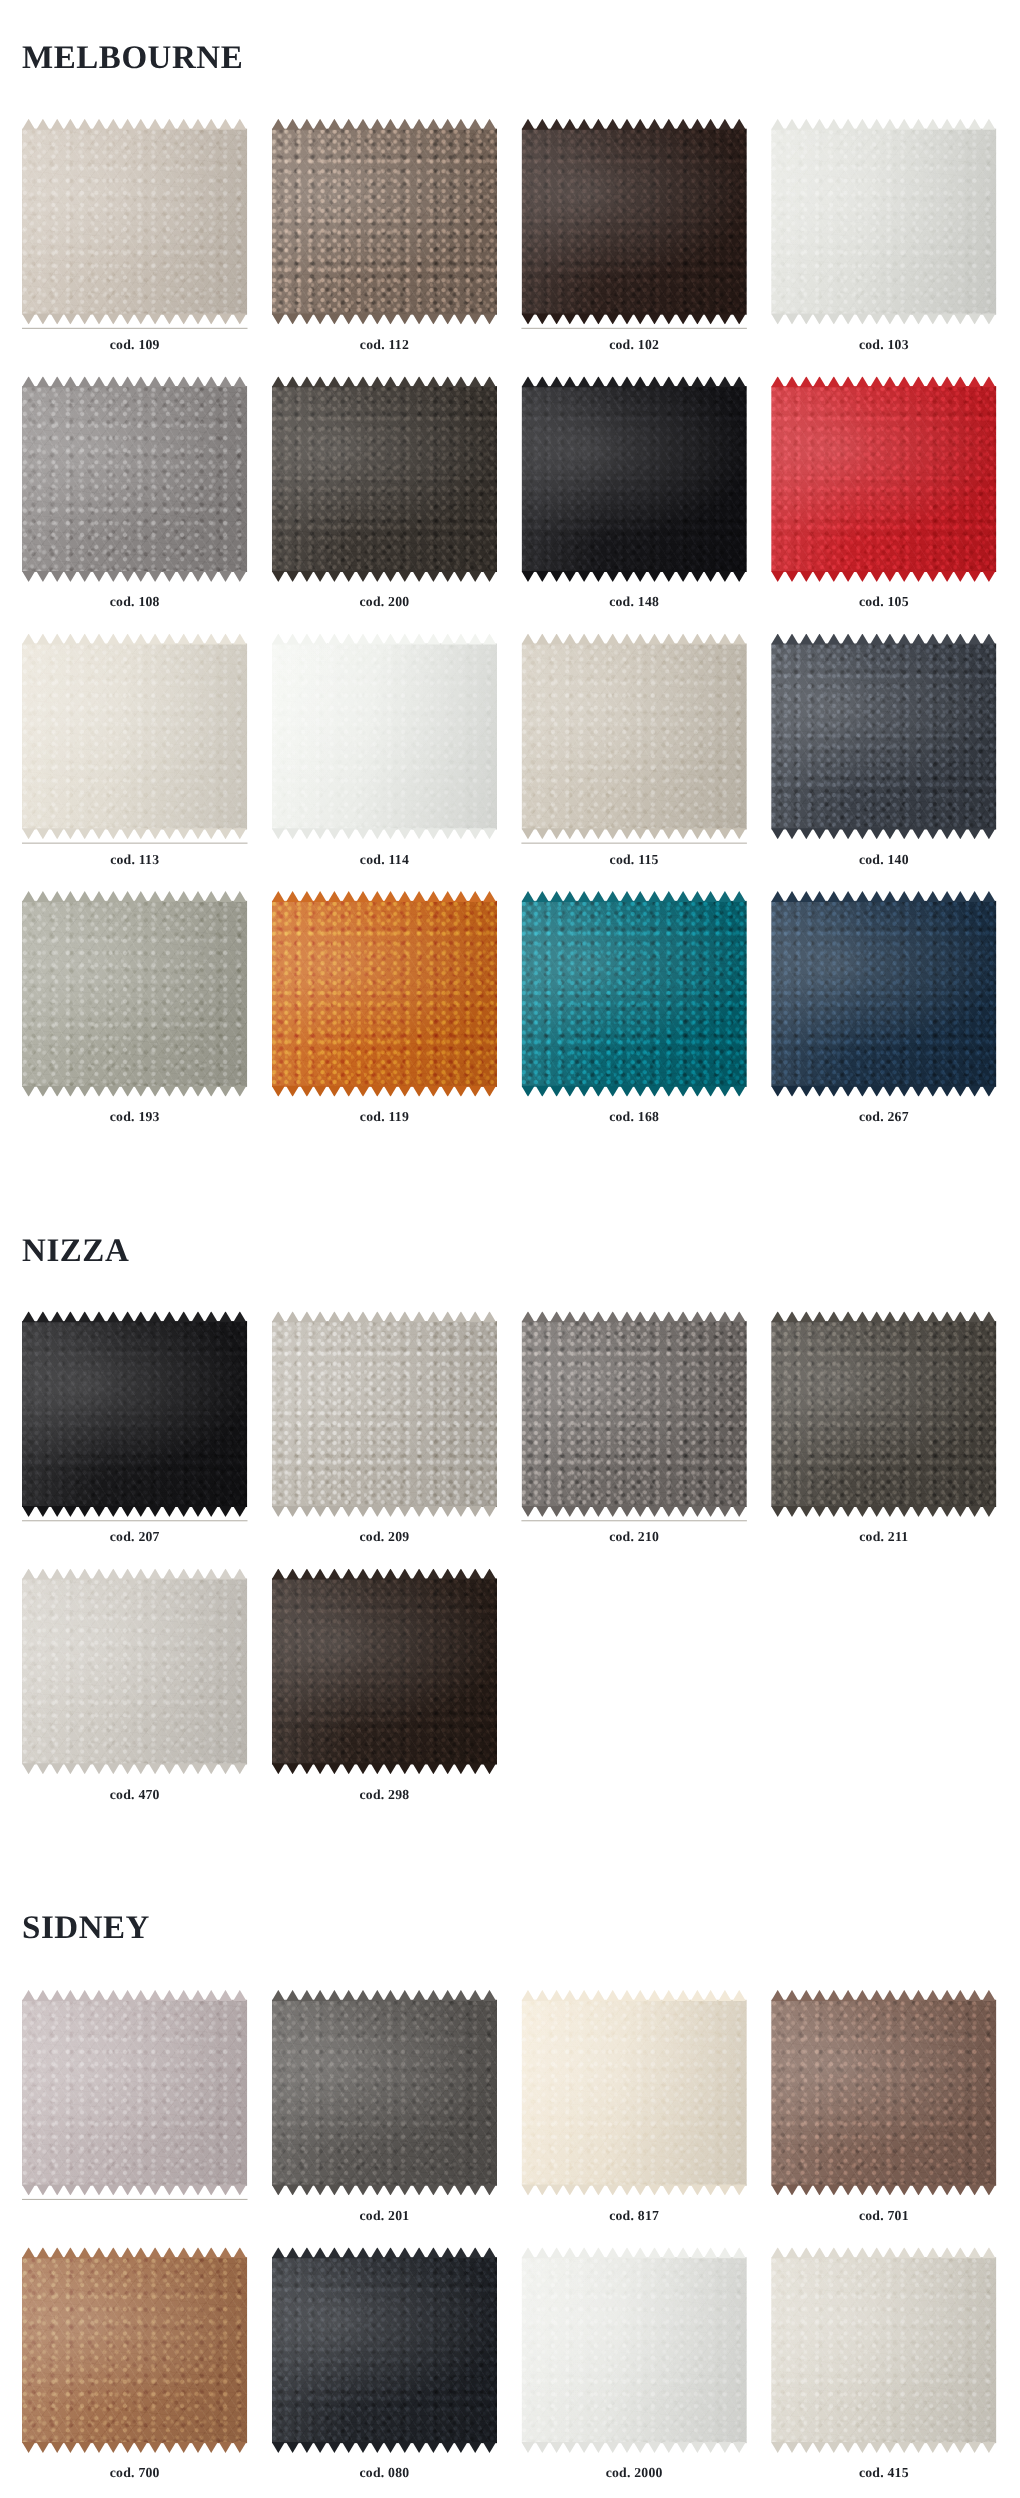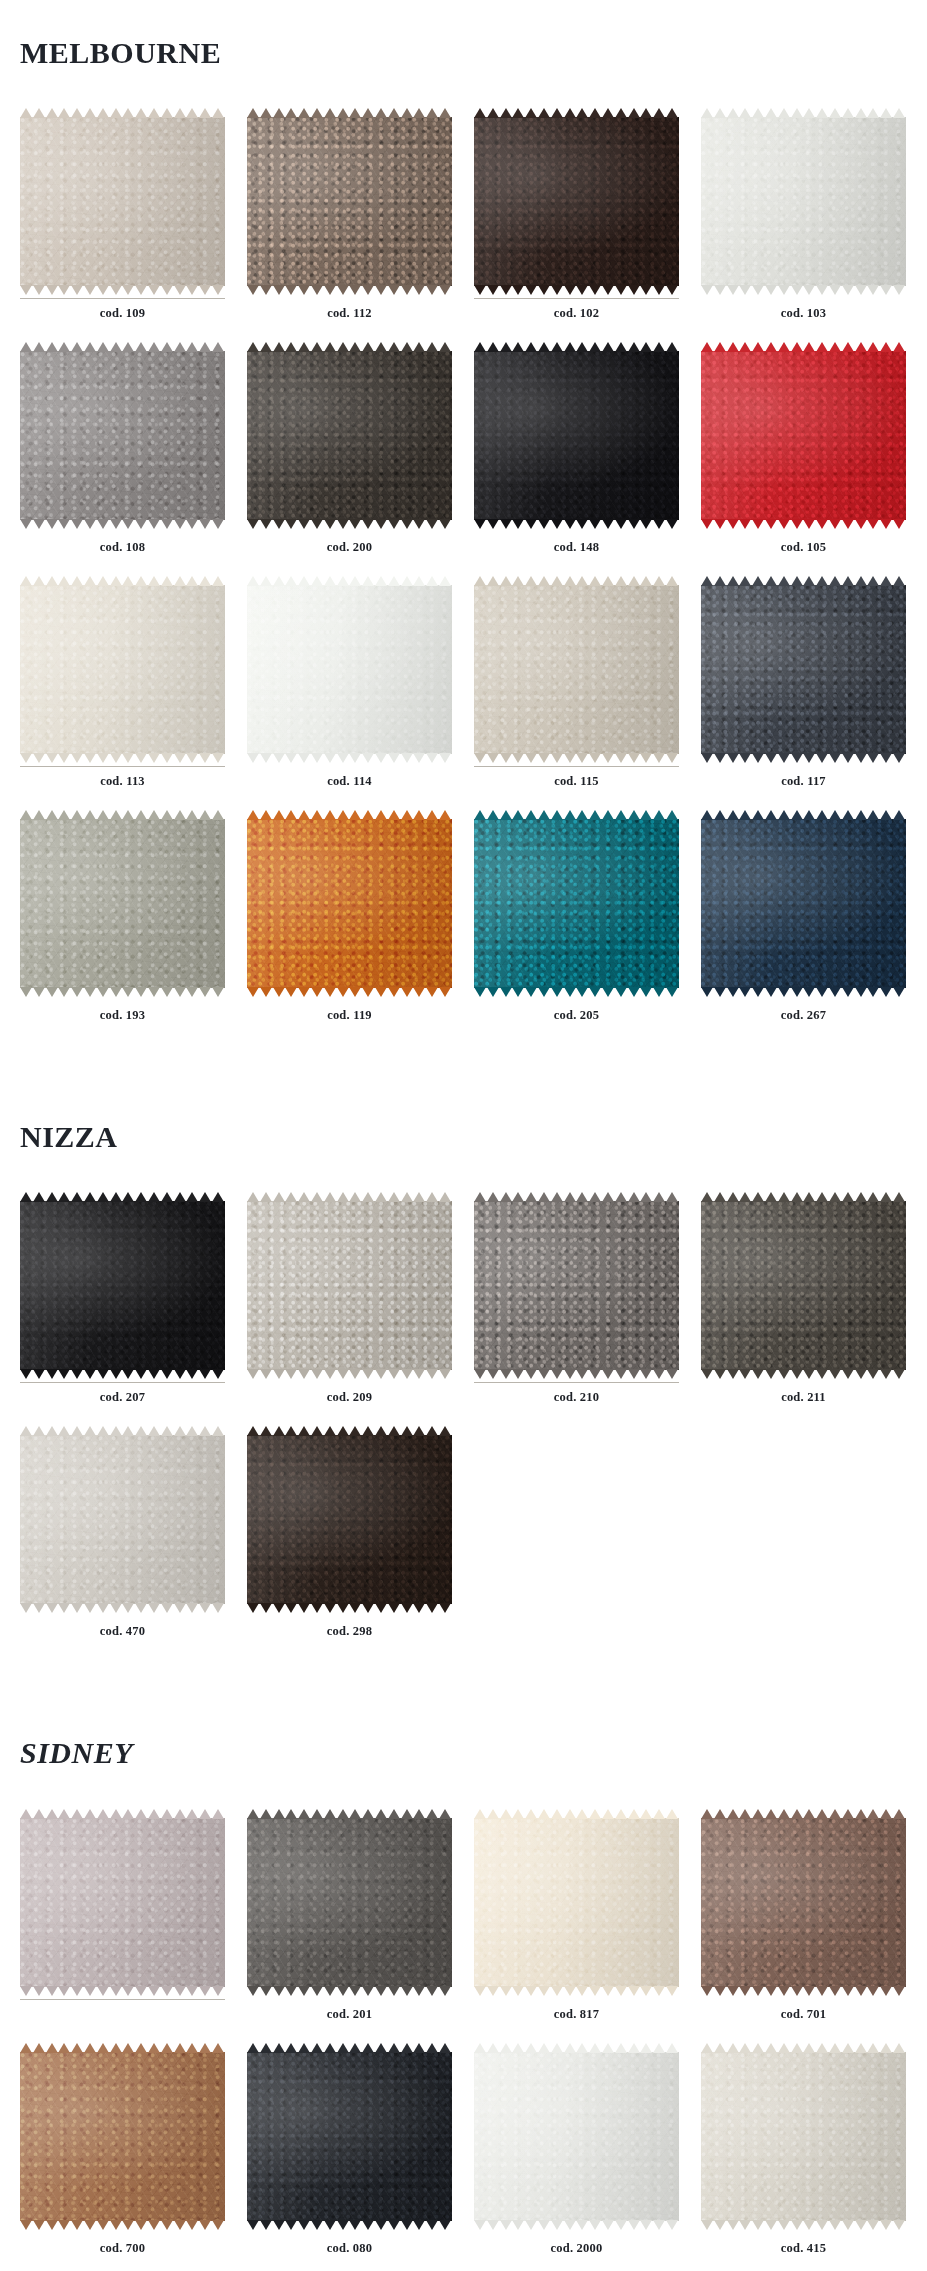--- a/index.html
+++ b/index.html
@@ -24,21 +24,21 @@
     font-family: "Liberation Serif", "DejaVu Serif", serif;
     font-weight: bold;
     font-size: 30px;
     letter-spacing: 0.5px;
     color: #20242b;
     padding-left: 20px;
     text-transform: uppercase;
   }
   #sec-melbourne .section-header { padding-top: 16px; padding-bottom: 18px; }
   #sec-nizza .section-header { padding-top: 56px; padding-bottom: 18px; }
-  #sec-sidney .section-header { padding-top: 56px; padding-bottom: 18px; font-style: italic; }
+  #sec-sidney .section-header { padding-top: 56px; padding-bottom: 18px; }
 
   .grid {
     display: grid;
     grid-template-columns: repeat(4, 205px);
     column-gap: 22px;
     row-gap: 0px;
     padding-left: 20px;
   }
   .cell {
     width: 205px;
@@ -739,21 +739,21 @@
                 <span class="tooth" style="left: 140.8px; border-top: 10px solid rgb(54, 59, 67); top: 0px;"></span>
                 <span class="tooth" style="left: 153.6px; border-top: 10px solid rgb(54, 59, 67); top: 0px;"></span>
                 <span class="tooth" style="left: 166.4px; border-top: 10px solid rgb(54, 59, 67); top: 0px;"></span>
                 <span class="tooth" style="left: 179.2px; border-top: 10px solid rgb(54, 59, 67); top: 0px;"></span>
                 <span class="tooth" style="left: 192px; border-top: 10px solid rgb(54, 59, 67); top: 0px;"></span>
                 <span class="tooth" style="left: 204.8px; border-top: 10px solid rgb(54, 59, 67); top: 0px;"></span>
               </div>
             </div>
           </div>
           <div class="rule hidden" style="background: transparent;"></div>
-          <div class="label">cod. 117</div>
+          <div class="label">cod. 140</div>
         </div>
         <div class="cell">
           <div class="swatch-wrap">
             <div class="swatch">
               <div class="base" style="background: linear-gradient(115deg, rgb(176, 176, 164) 0%, rgb(166, 166, 154) 45%, rgb(156, 156, 144) 100%);">
                 <div class="grain"></div>
                 <div class="grain2"></div>
                 <div class="sheen"></div>
               </div>
               <div class="pink-top">
@@ -892,21 +892,21 @@
                 <span class="tooth" style="left: 140.8px; border-top: 10px solid rgb(5, 95, 107); top: 0px;"></span>
                 <span class="tooth" style="left: 153.6px; border-top: 10px solid rgb(5, 95, 107); top: 0px;"></span>
                 <span class="tooth" style="left: 166.4px; border-top: 10px solid rgb(5, 95, 107); top: 0px;"></span>
                 <span class="tooth" style="left: 179.2px; border-top: 10px solid rgb(5, 95, 107); top: 0px;"></span>
                 <span class="tooth" style="left: 192px; border-top: 10px solid rgb(5, 95, 107); top: 0px;"></span>
                 <span class="tooth" style="left: 204.8px; border-top: 10px solid rgb(5, 95, 107); top: 0px;"></span>
               </div>
             </div>
           </div>
           <div class="rule hidden" style="background: transparent;"></div>
-          <div class="label">cod. 205</div>
+          <div class="label">cod. 168</div>
         </div>
         <div class="cell">
           <div class="swatch-wrap">
             <div class="swatch">
               <div class="base" style="background: linear-gradient(115deg, rgb(40, 60, 80) 0%, rgb(30, 50, 70) 45%, rgb(20, 40, 60) 100%);">
                 <div class="grain" style="opacity: 0.85; background-size: 11px 9px, 14px 12px, 9px 11px, 16px 14px, 12px 16px;"></div>
                 <div class="grain2"></div>
                 <div class="sheen"></div>
               </div>
               <div class="pink-top">

